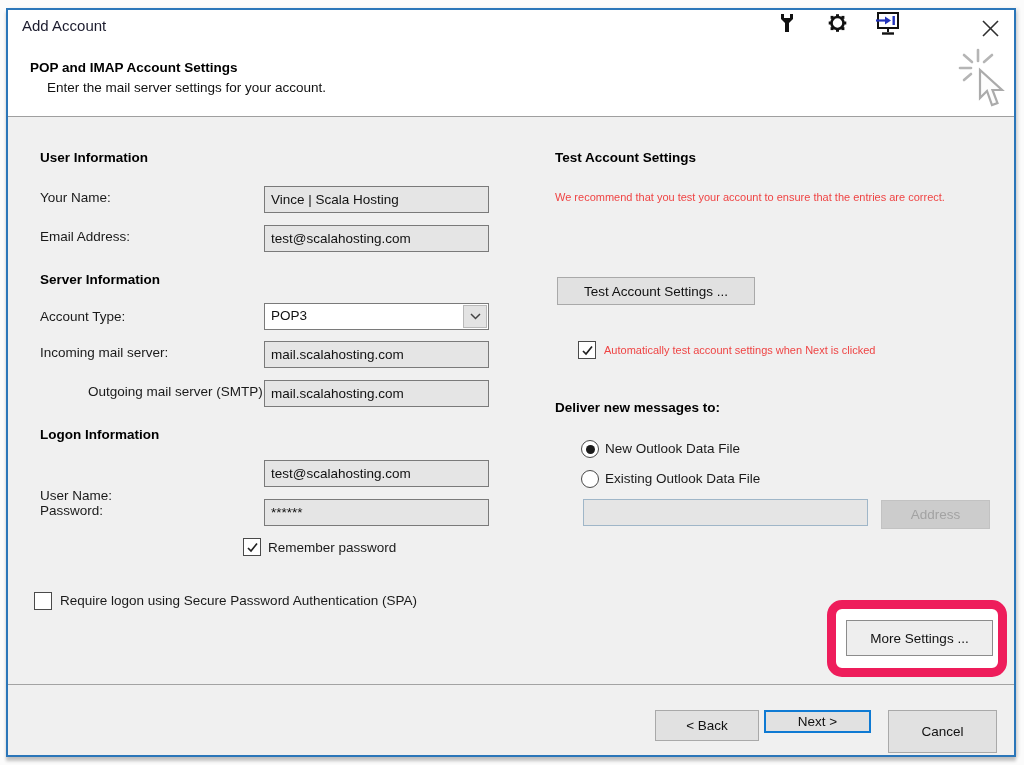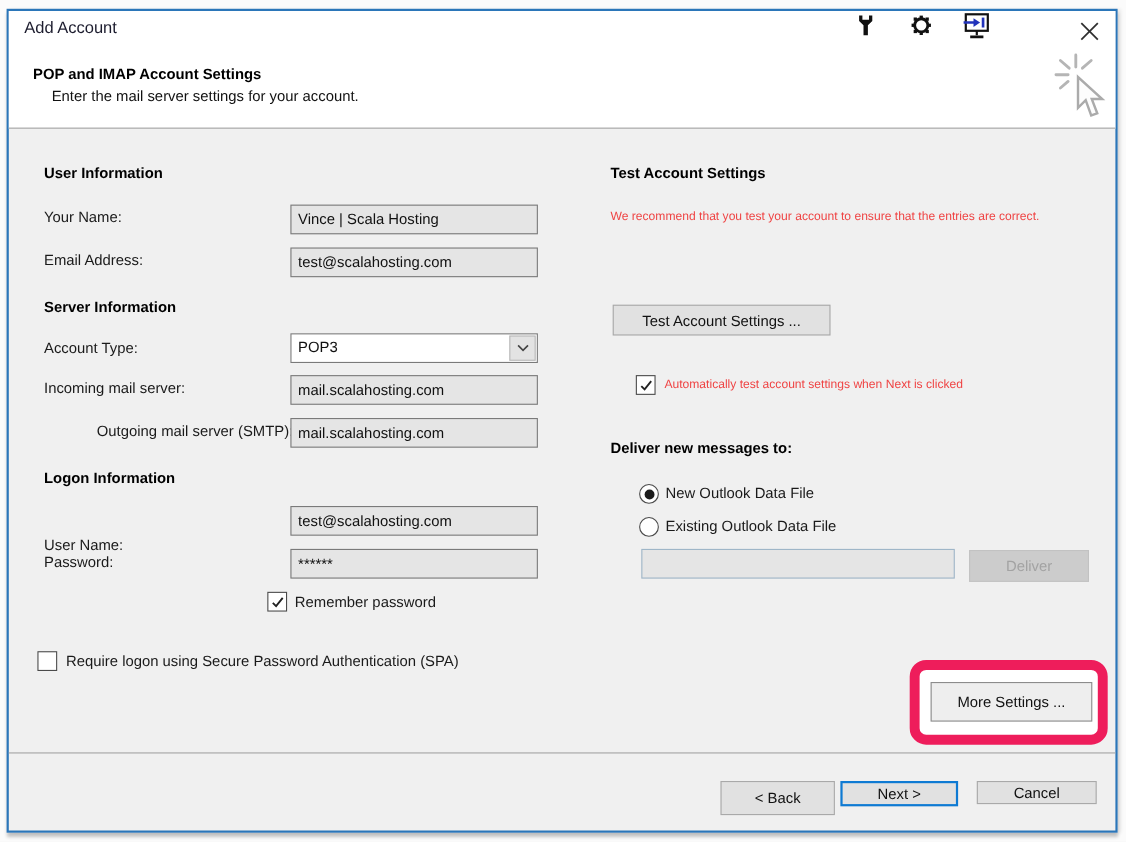--- a/index.html
+++ b/index.html
@@ -170,22 +170,22 @@
 
   <div class="radio" style="left:581px;top:440px;">
     <span class="dot"></span>
   </div>
   <div class="lbl" style="left:605px;top:441px;">New Outlook Data File</div>
 
   <div class="radio" style="left:581px;top:470px;"></div>
   <div class="lbl" style="left:605px;top:471px;">Existing Outlook Data File</div>
 
   <input class="tbox blue" style="left: 583px; top: 499px; width: 285px; height: 27px;" value="">
-  <div class="btn disabled" style="left:881px;top:500px;width:109px;height:29px;">Deliver</div>
+  <div class="btn disabled" style="left:881px;top:500px;width:109px;height:29px;">Address</div>
 
   <div class="pink-ring"></div>
   <div class="btn" style="left:846px;top:620px;width:147px;height:36px;background:#eeeeee;border-color:#8c8c8c;">More Settings ...</div>
 
   <div class="sep"></div>
   <div class="btn" style="left:655px;top:710px;width:104px;height:31px;">&lt; Back</div>
   <div class="btn focus" style="left:764px;top:710px;width:107px;height:23px;">Next &gt;</div>
-  <div class="btn" style="left:888px;top:710px;width:109px;height:21px;">Cancel</div>
+  <div class="btn" style="left:888px;top:710px;width:109px;height:43px;">Cancel</div>
 </div>
 
 </body></html>

